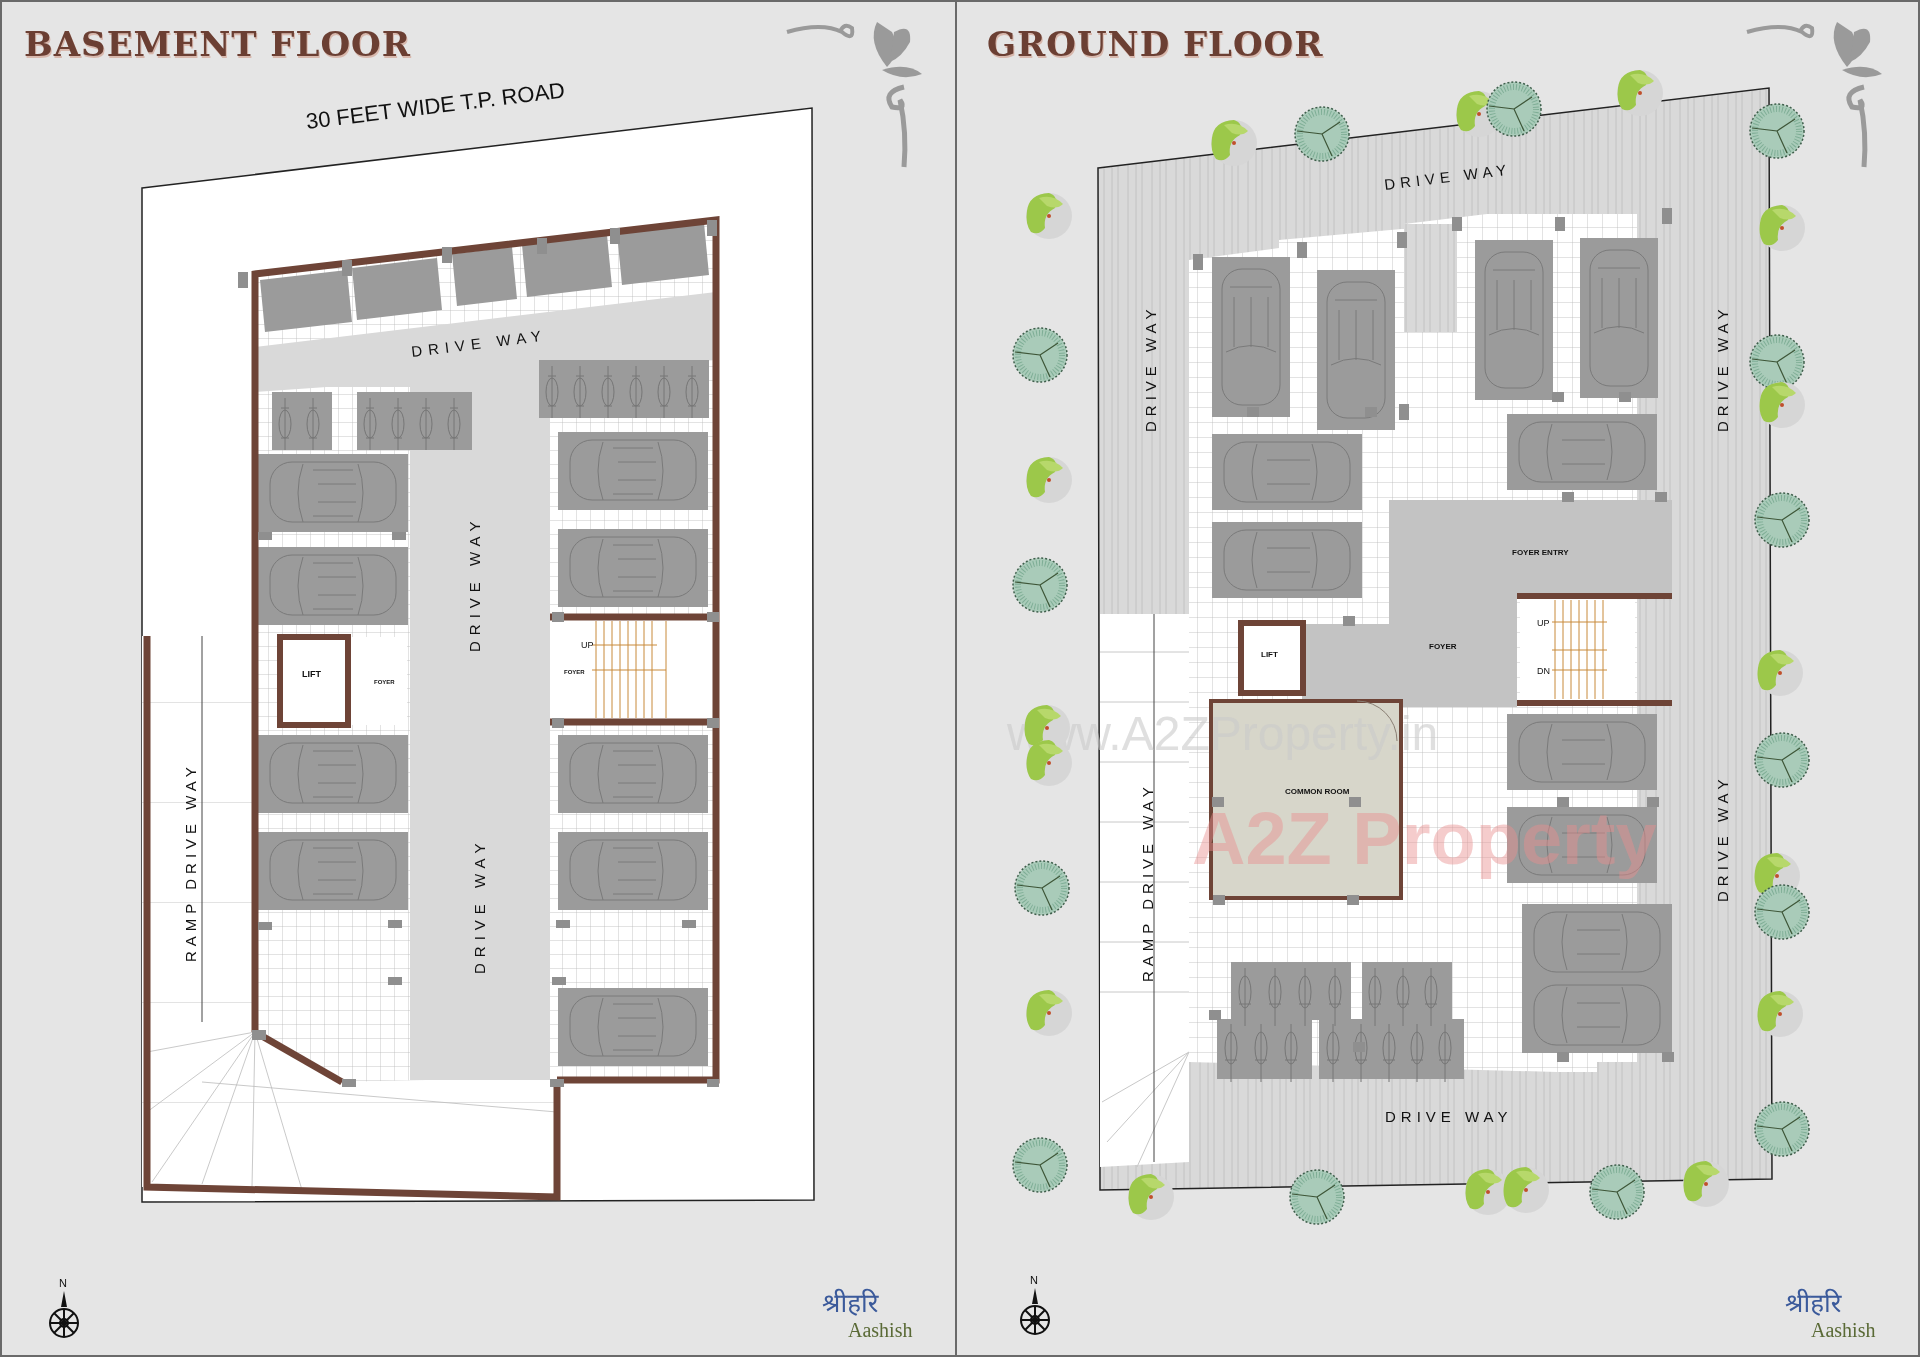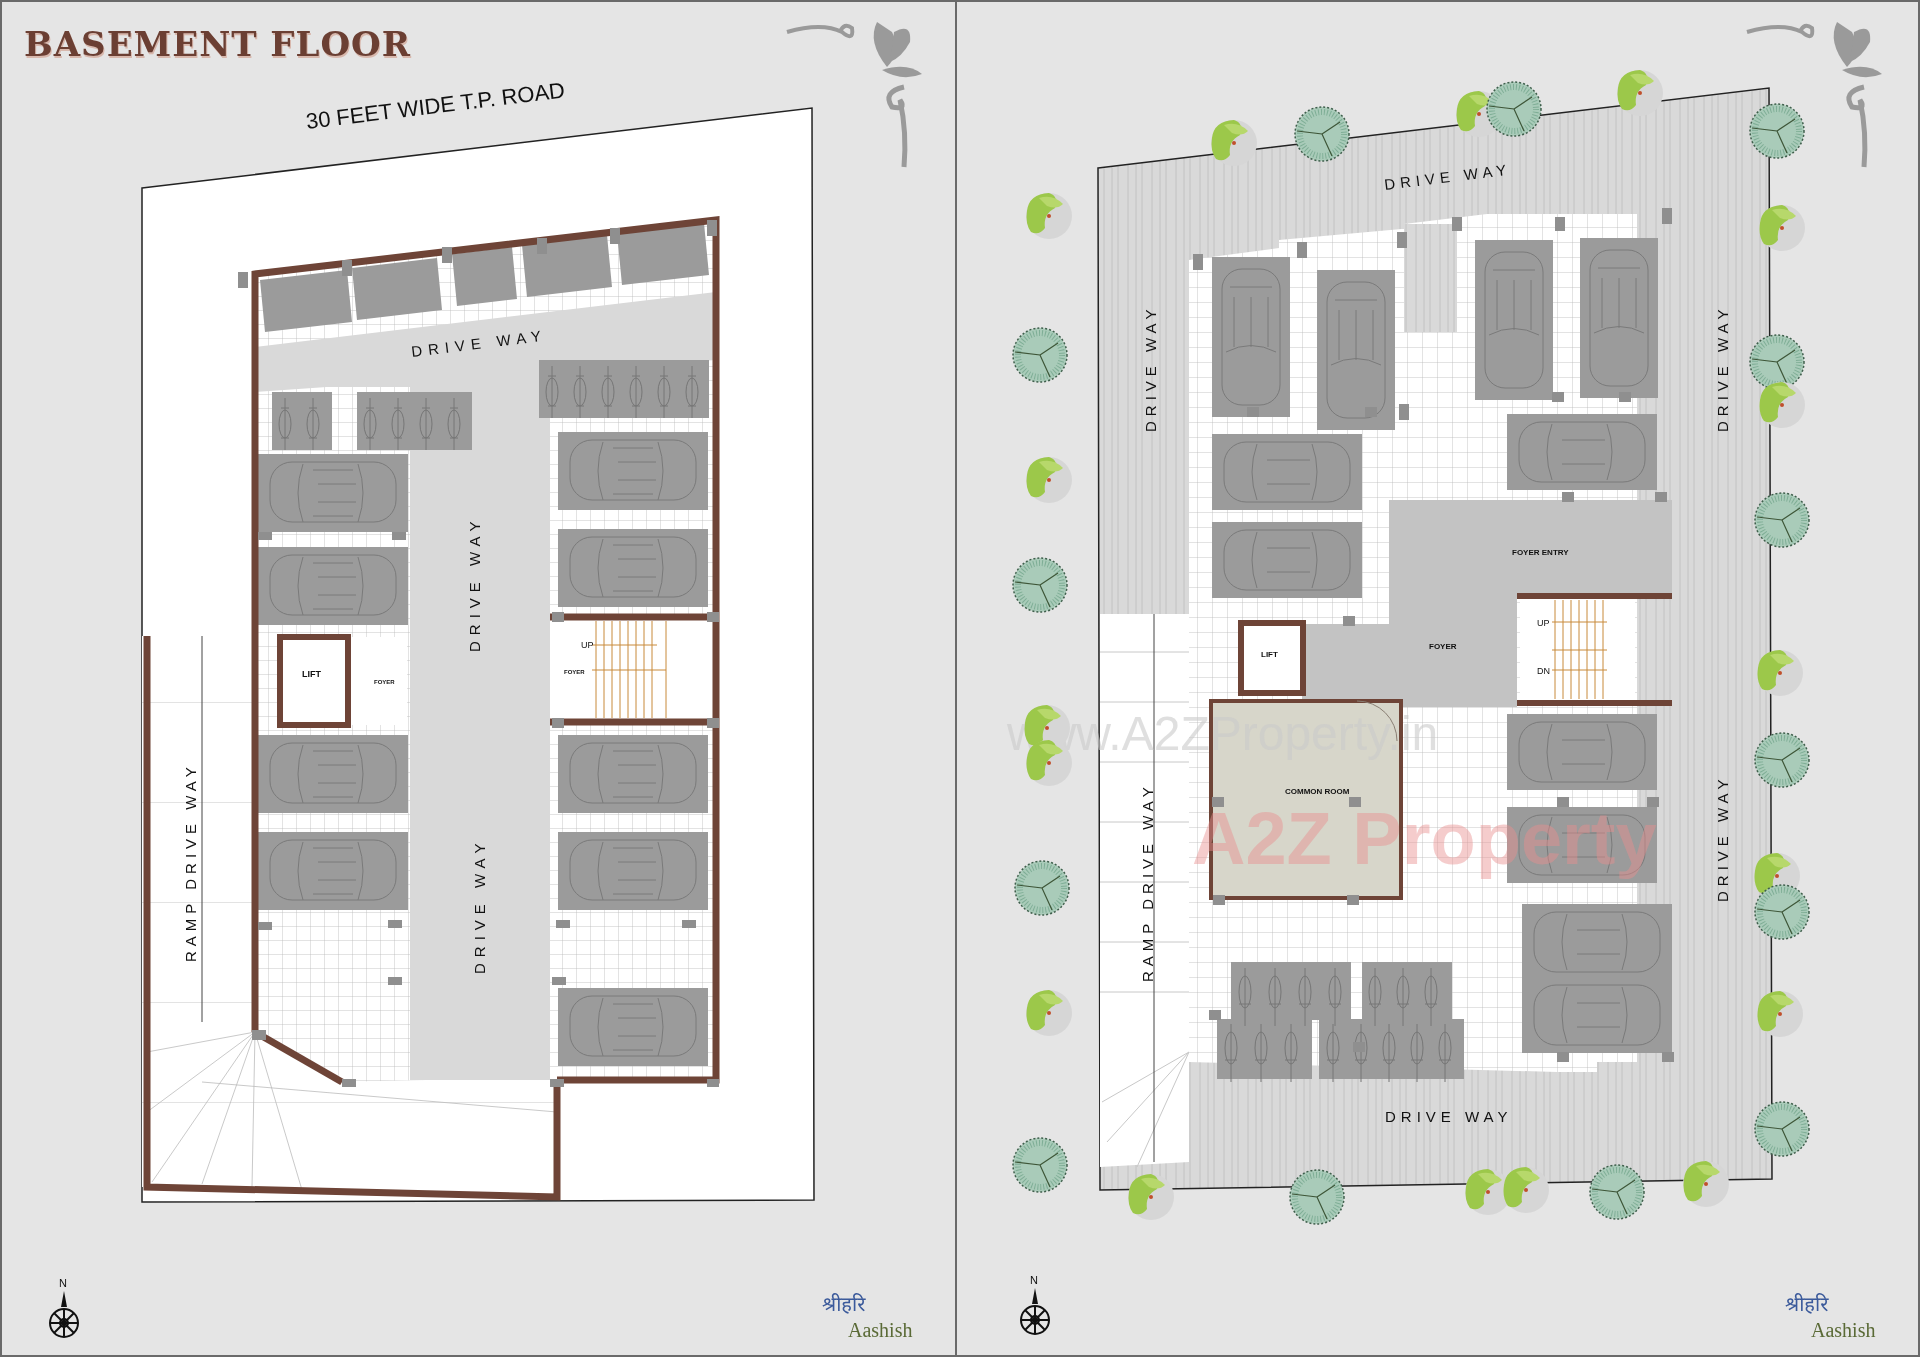--- a/index.html
+++ b/index.html
@@ -9,21 +9,21 @@
           border:2px solid #6a6a6a; box-sizing:border-box; }
   #page-left  { left:0; width:957px; }
   #page-right { left:955px; width:965px; }
   .sheet-title { position:absolute; top:22px; font-family:"DejaVu Serif", serif;
                  font-weight:bold; font-size:34px; letter-spacing:1px;
                  color:#6b3f33; text-shadow:1px 2px 0 #d8b8ad; }
   svg.plan { position:absolute; left:0; top:0; }
   .ornament { position:absolute; top:10px; }
   .compass { position:absolute; }
   .brand { position:absolute; }
-  .brand .hindi { font-family:Liberation Serif, serif; font-size:20px; color:#3b5a9b; display:block; line-height:28px; }
+  .brand .hindi { font-family:Liberation Serif, serif; font-size:26px; color:#3b5a9b; display:block; line-height:28px; }
   .brand .eng { font-family:"Liberation Serif", serif; font-size:20px; color:#5a6a36; display:block; margin-left:26px; line-height:24px; }
 </style>
 </head>
 <body>
 
 <div class="page" id="page-left">
   <div class="sheet-title" style="left:22px;">BASEMENT FLOOR</div>
 
   <svg class="plan" width="957" height="1357">
     <defs>
@@ -188,20 +188,21 @@
     <path d="M18 32 V60 M4 46 H32 M8 36 L28 56 M28 36 L8 56" stroke="#111" stroke-width="2"></path>
   </svg>
 
   <div class="brand" style="left:820px; top:1288px;">
     <span class="hindi">श्रीहरि</span>
     <span class="eng">Aashish</span>
   </div>
 </div>
 
 <div class="page" id="page-right">
+  <div class="sheet-title" style="left:30px;">GROUND FLOOR</div>
 
   <svg class="plan" width="965" height="1357">
     <defs>
       <pattern id="drv" width="24" height="24" patternUnits="userSpaceOnUse">
         <rect width="24" height="24" fill="#d9d9d9"></rect>
         <path d="M3 0 V24 M11 0 V24 M17 0 V24" stroke="#bdbdbd" stroke-width="0.8"></path>
       </pattern>
       <pattern id="tileG" width="15" height="15" patternUnits="userSpaceOnUse">
         <rect width="15" height="15" fill="#ffffff"></rect>
         <path d="M15 0 L0 0 0 15" fill="none" stroke="#b9b9b9" stroke-width="0.8"></path>

